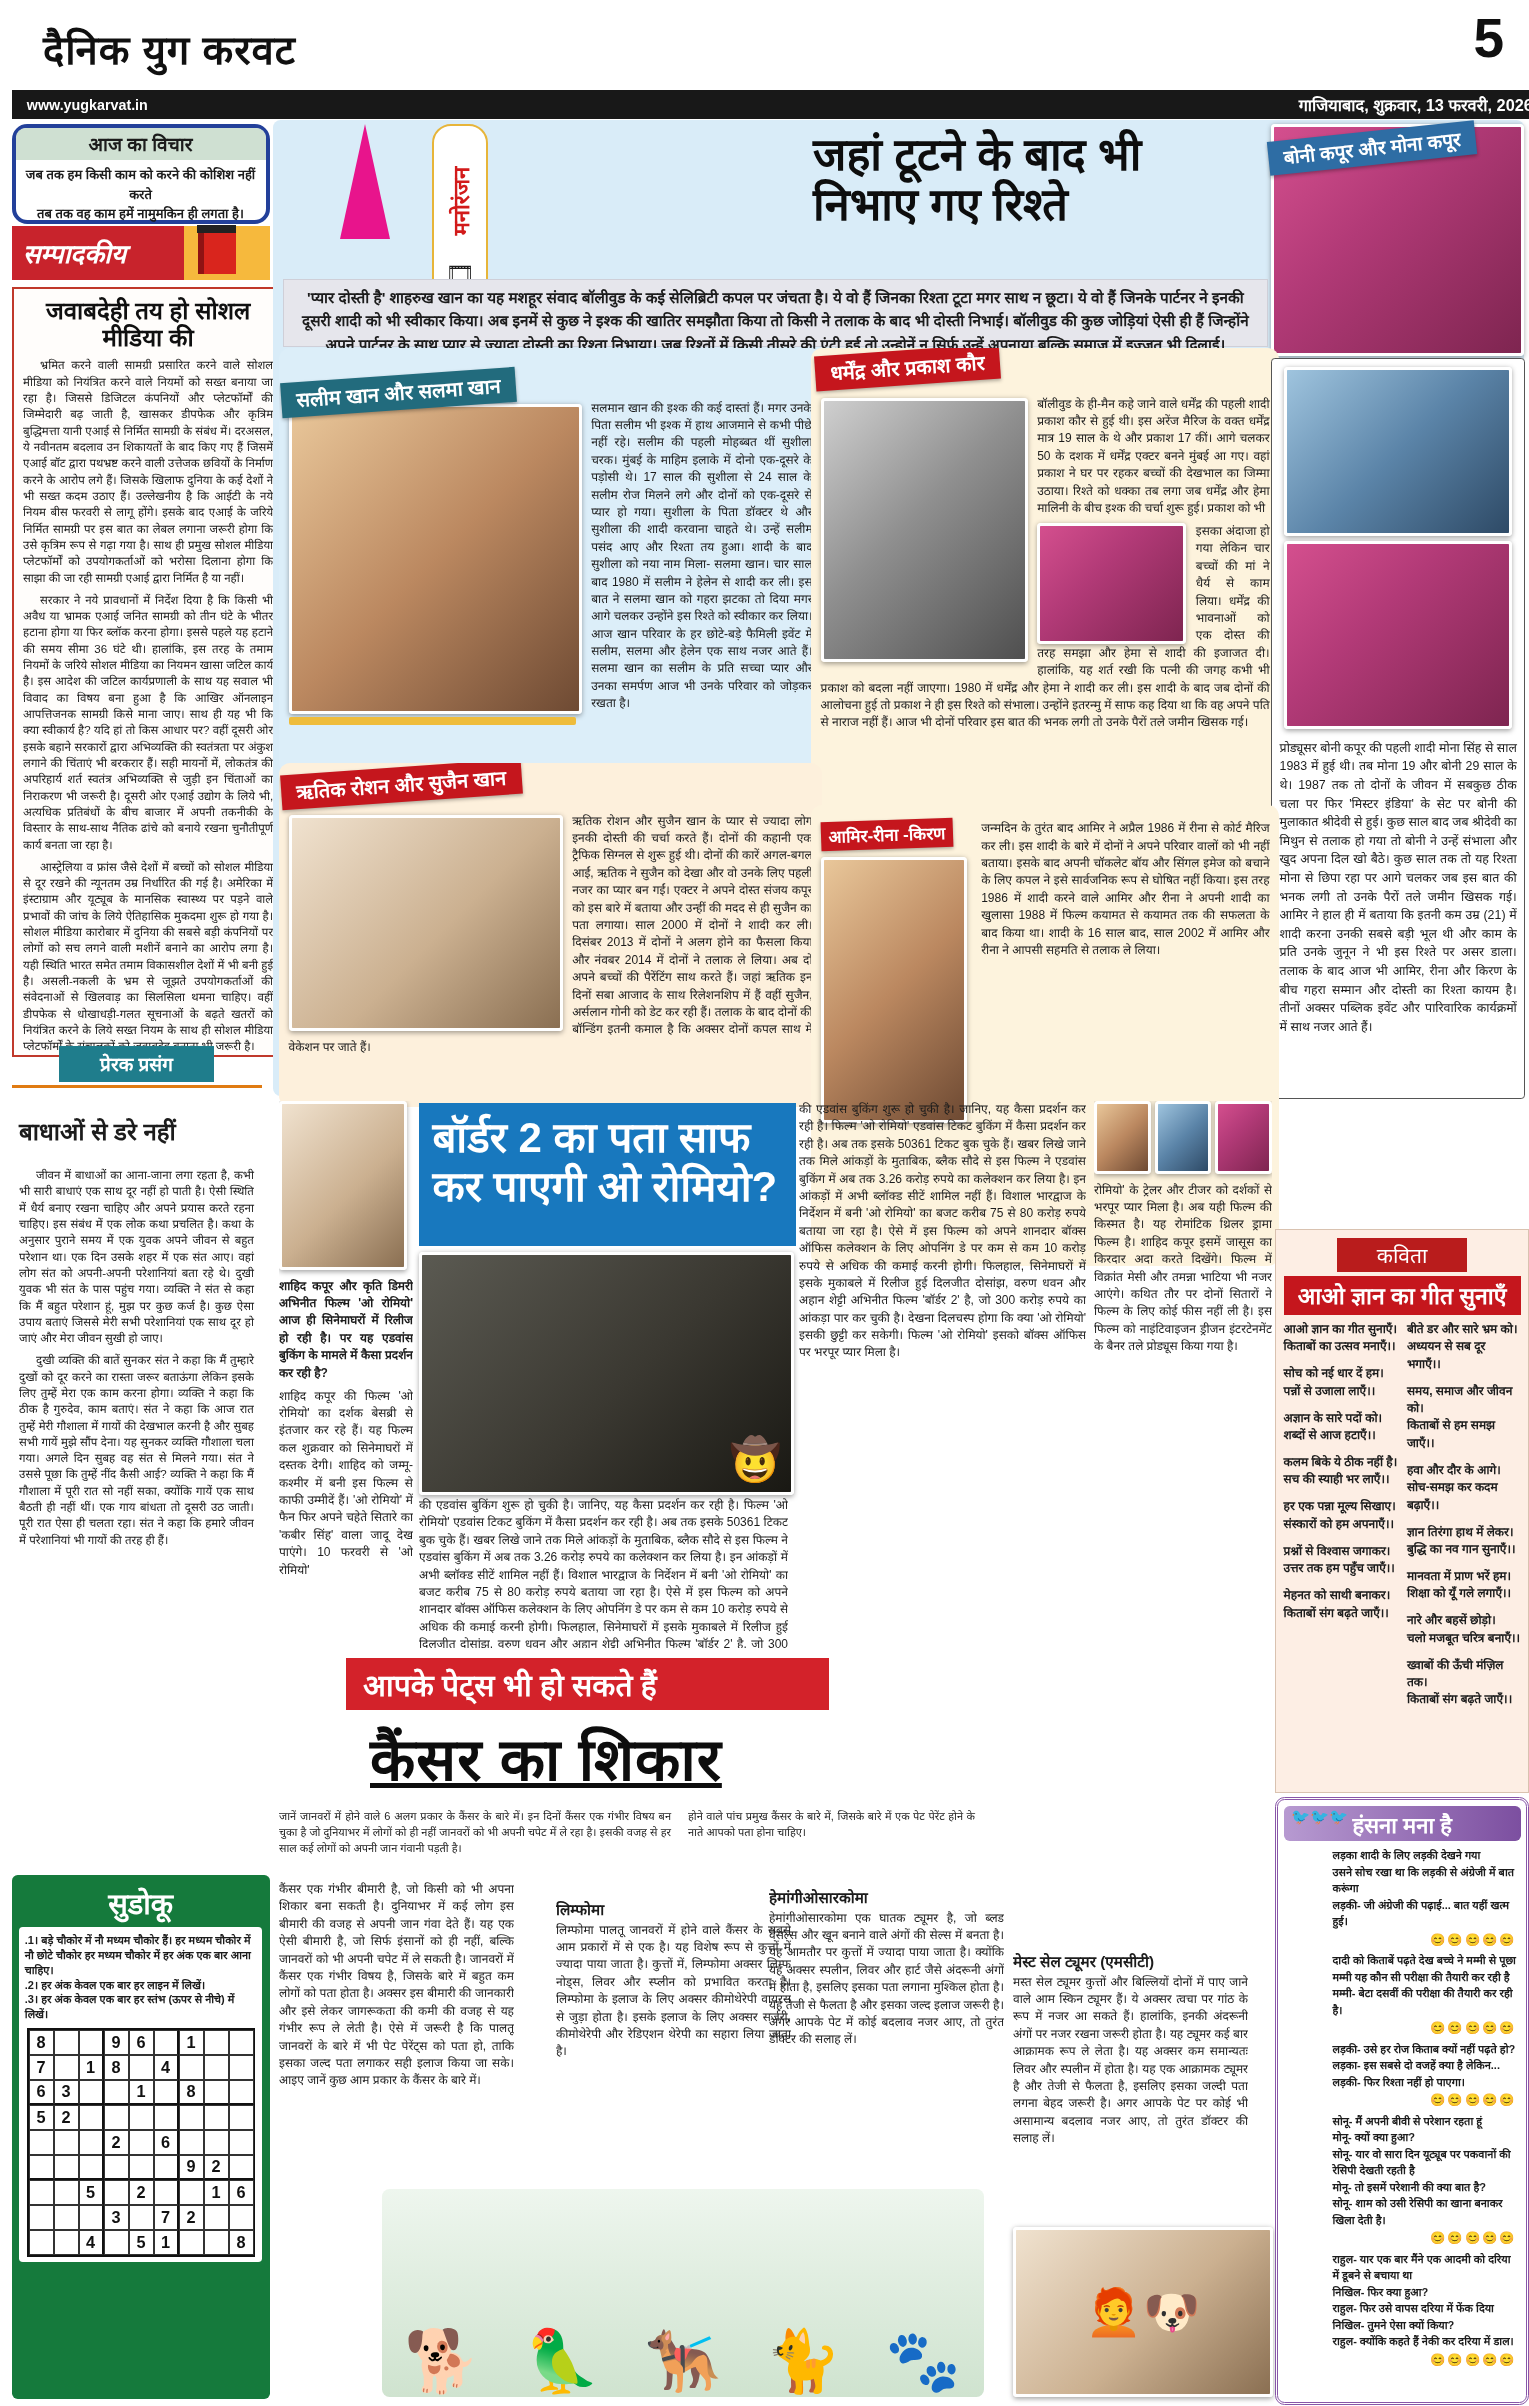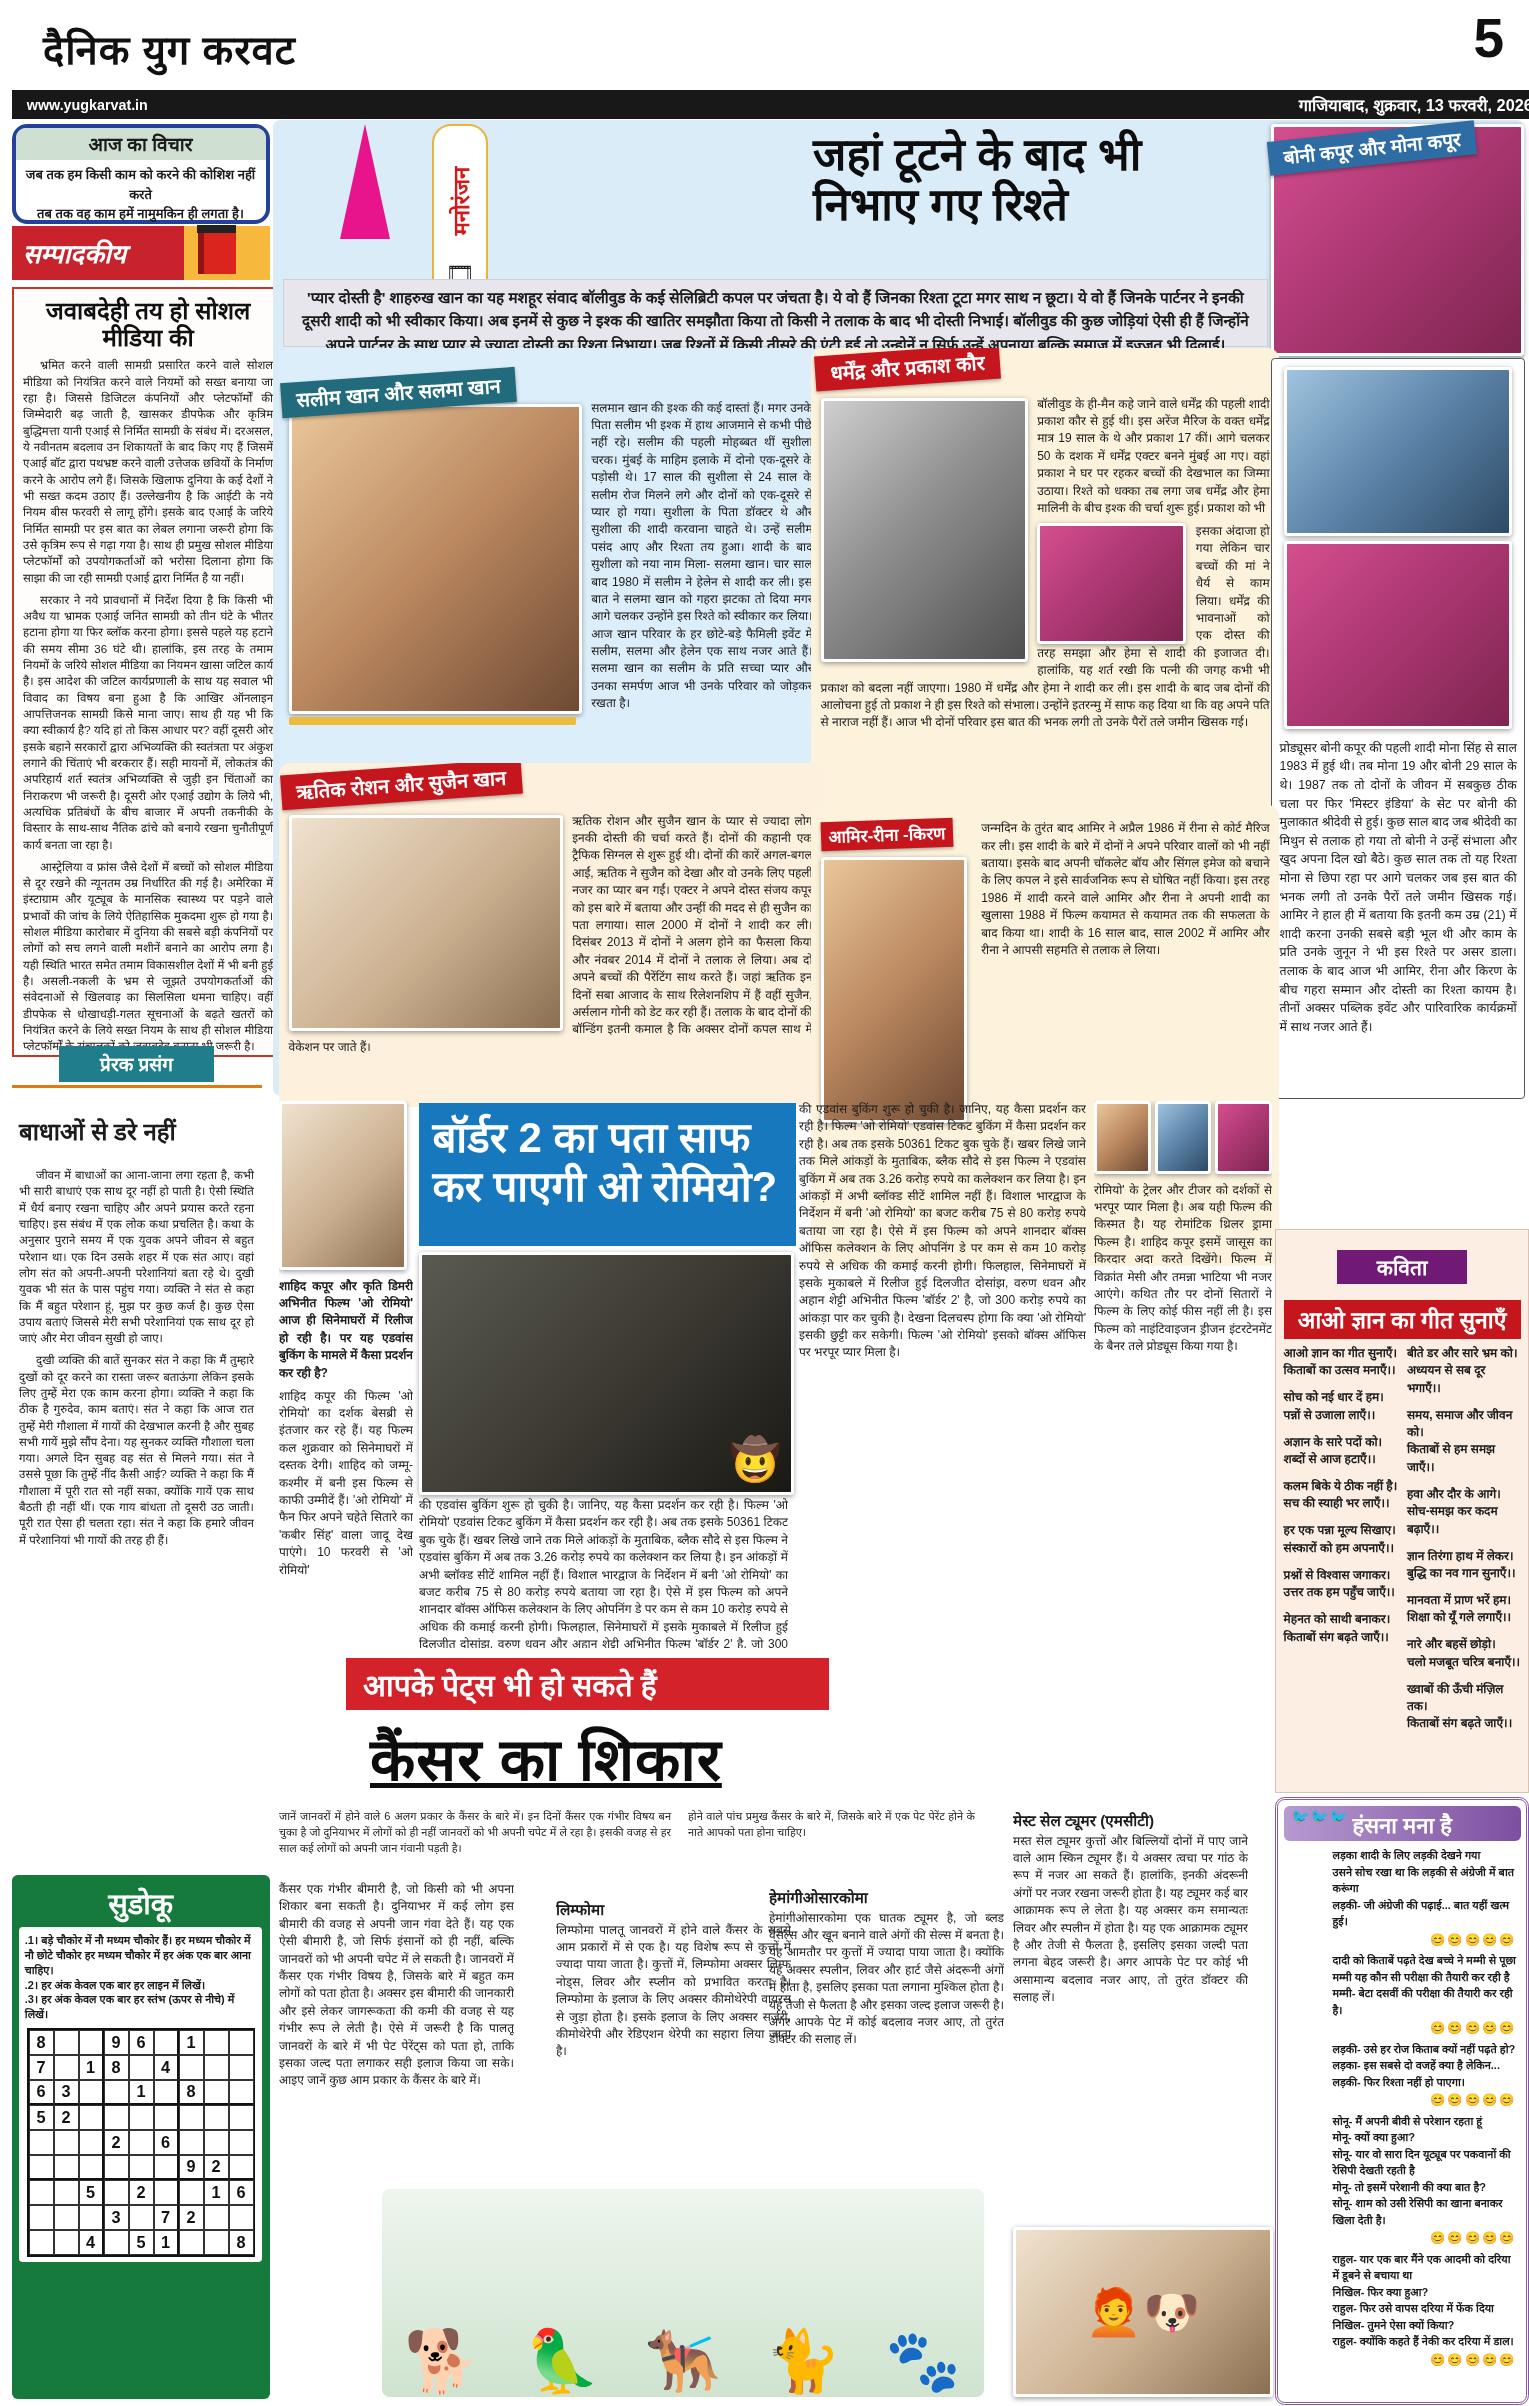--- a/index.html
+++ b/index.html
@@ -75,21 +75,21 @@
   .col-tx{font-size:12px;line-height:1.45;}
 
   
   .petskicker{background:#d3222a;color:#fff;font-weight:900;font-size:30px;display:flex;align-items:center;padding:0 17px;}
   .petstitle{font-size:59px;font-weight:900;color:#0d0d0d;letter-spacing:1px;}
   .subhead{font-weight:900;font-size:15.3px;margin:5.7px 0 2.9px 0;}
   .animals{display:flex;align-items:flex-end;justify-content:space-around;background:linear-gradient(180deg,#eef6ee,#cfe3cf);border-radius:7.6px;font-size:61px;}
 
   
   .poembox{background:#fdeee4;border:1px solid #d9c2b0;padding:3.8px 7.6px;}
-  .poemlabel{background:#701a75;color:#fff;font-weight:700;font-size:21px;text-align:center;width:55%;margin:16px auto;padding:2.9px 0;}
+  .poemlabel{background:#b91c1c;color:#fff;font-weight:400;font-size:21px;text-align:center;width:55%;margin:4px auto;padding:2.9px 0;}
   .poemtitle{background:#c5161d;color:#fff;font-weight:900;font-size:23px;text-align:center;padding:3.8px 0;margin:3.8px 0 5.7px 0;}
   .verse p{margin:0 0 9.6px 0;font-size:12px;font-weight:700;line-height:1.45;}
   .poemcols{display:flex;gap:9.6px;}
   .poemcols>div{flex:1;}
 
   
   .jokesbox{border:3.8px double #8856a8;border-radius:9.6px;background:#fff;padding:5.7px;}
   .jokestitle{background:linear-gradient(90deg,#b79ad1,#7c4fa0);color:#fff;font-weight:900;font-size:22px;text-align:center;border-radius:5.7px;padding:2.9px 0;position:relative;}
   .jokestitle .birds{position:absolute;left:7.6px;top:1.9px;font-size:15.3px;}
   .joke p{margin:0;font-size:11px;font-weight:700;line-height:1.5;}
@@ -335,21 +335,21 @@
 
   <div class="abs col-tx jt hide-ovf" style="left:279px;top:1881px;width:235px;height:516px;">कैंसर एक गंभीर बीमारी है, जो किसी को भी अपना शिकार बना सकती है। दुनियाभर में कई लोग इस बीमारी की वजह से अपनी जान गंवा देते हैं। यह एक ऐसी बीमारी है, जो सिर्फ इंसानों को ही नहीं, बल्कि जानवरों को भी अपनी चपेट में ले सकती है। जानवरों में कैंसर एक गंभीर विषय है, जिसके बारे में बहुत कम लोगों को पता होता है। अक्सर इस बीमारी की जानकारी और इसे लेकर जागरूकता की कमी की वजह से यह गंभीर रूप ले लेती है। ऐसे में जरूरी है कि पालतू जानवरों के बारे में भी पेट पेरेंट्स को पता हो, ताकि इसका जल्द पता लगाकर सही इलाज किया जा सके। आइए जानें कुछ आम प्रकार के कैंसर के बारे में।</div>
   <div class="abs hide-ovf" style="left:556px;top:1881px;width:235px;height:287px;margin-top:12px;">
     <div class="subhead">लिम्फोमा</div>
     <div class="col-tx jt">लिम्फोमा पालतू जानवरों में होने वाले कैंसर के सबसे आम प्रकारों में से एक है। यह विशेष रूप से कुत्तों में ज्यादा पाया जाता है। कुत्तों में, लिम्फोमा अक्सर लिम्फ नोड्स, लिवर और स्प्लीन को प्रभावित करता है। लिम्फोमा के इलाज के लिए अक्सर कीमोथेरेपी वायरस से जुड़ा होता है। इसके इलाज के लिए अक्सर सर्जरी, कीमोथेरेपी और रेडिएशन थेरेपी का सहारा लिया जाता है।</div>
   </div>
   <div class="abs hide-ovf" style="left:769px;top:1881px;width:235px;height:287px;">
     <div class="subhead">हेमांगीओसारकोमा</div>
     <div class="col-tx jt">हेमांगीओसारकोमा एक घातक ट्यूमर है, जो ब्लड वेसल्स और खून बनाने वाले अंगों की सेल्स में बनता है। यह आमतौर पर कुत्तों में ज्यादा पाया जाता है। क्योंकि यह अक्सर स्पलीन, लिवर और हार्ट जैसे अंदरूनी अंगों में होता है, इसलिए इसका पता लगाना मुश्किल होता है। यह तेजी से फैलता है और इसका जल्द इलाज जरूरी है। अगर आपके पेट में कोई बदलाव नजर आए, तो तुरंत डॉक्टर की सलाह लें।</div>
   </div>
-  <div class="abs hide-ovf" style="left:1013px;top:1804px;width:235px;height:325px;">
+  <div class="abs hide-ovf" style="left:1013px;top:1945px;width:235px;height:325px;">
     <div class="subhead">मेस्ट सेल ट्यूमर (एमसीटी)</div>
     <div class="col-tx jt">मस्त सेल ट्यूमर कुत्तों और बिल्लियों दोनों में पाए जाने वाले आम स्किन ट्यूमर हैं। ये अक्सर त्वचा पर गांठ के रूप में नजर आ सकते हैं। हालांकि, इनकी अंदरूनी अंगों पर नजर रखना जरूरी होता है। यह ट्यूमर कई बार आक्रामक रूप ले लेता है। यह अक्सर कम समान्यतः लिवर और स्पलीन में होता है। यह एक आक्रामक ट्यूमर है और तेजी से फैलता है, इसलिए इसका जल्दी पता लगना बेहद जरूरी है। अगर आपके पेट पर कोई भी असामान्य बदलाव नजर आए, तो तुरंत डॉक्टर की सलाह लें।</div>
   </div>
   <div class="abs animals" style="left:382px;top:2189px;width:602px;height:208px;" id="animal-strip">
       <span>🐕</span>
       <span>🦜</span>
       <span>🐕‍🦺</span>
       <span>🐈</span>
       <span>🐾</span>
     </div>

